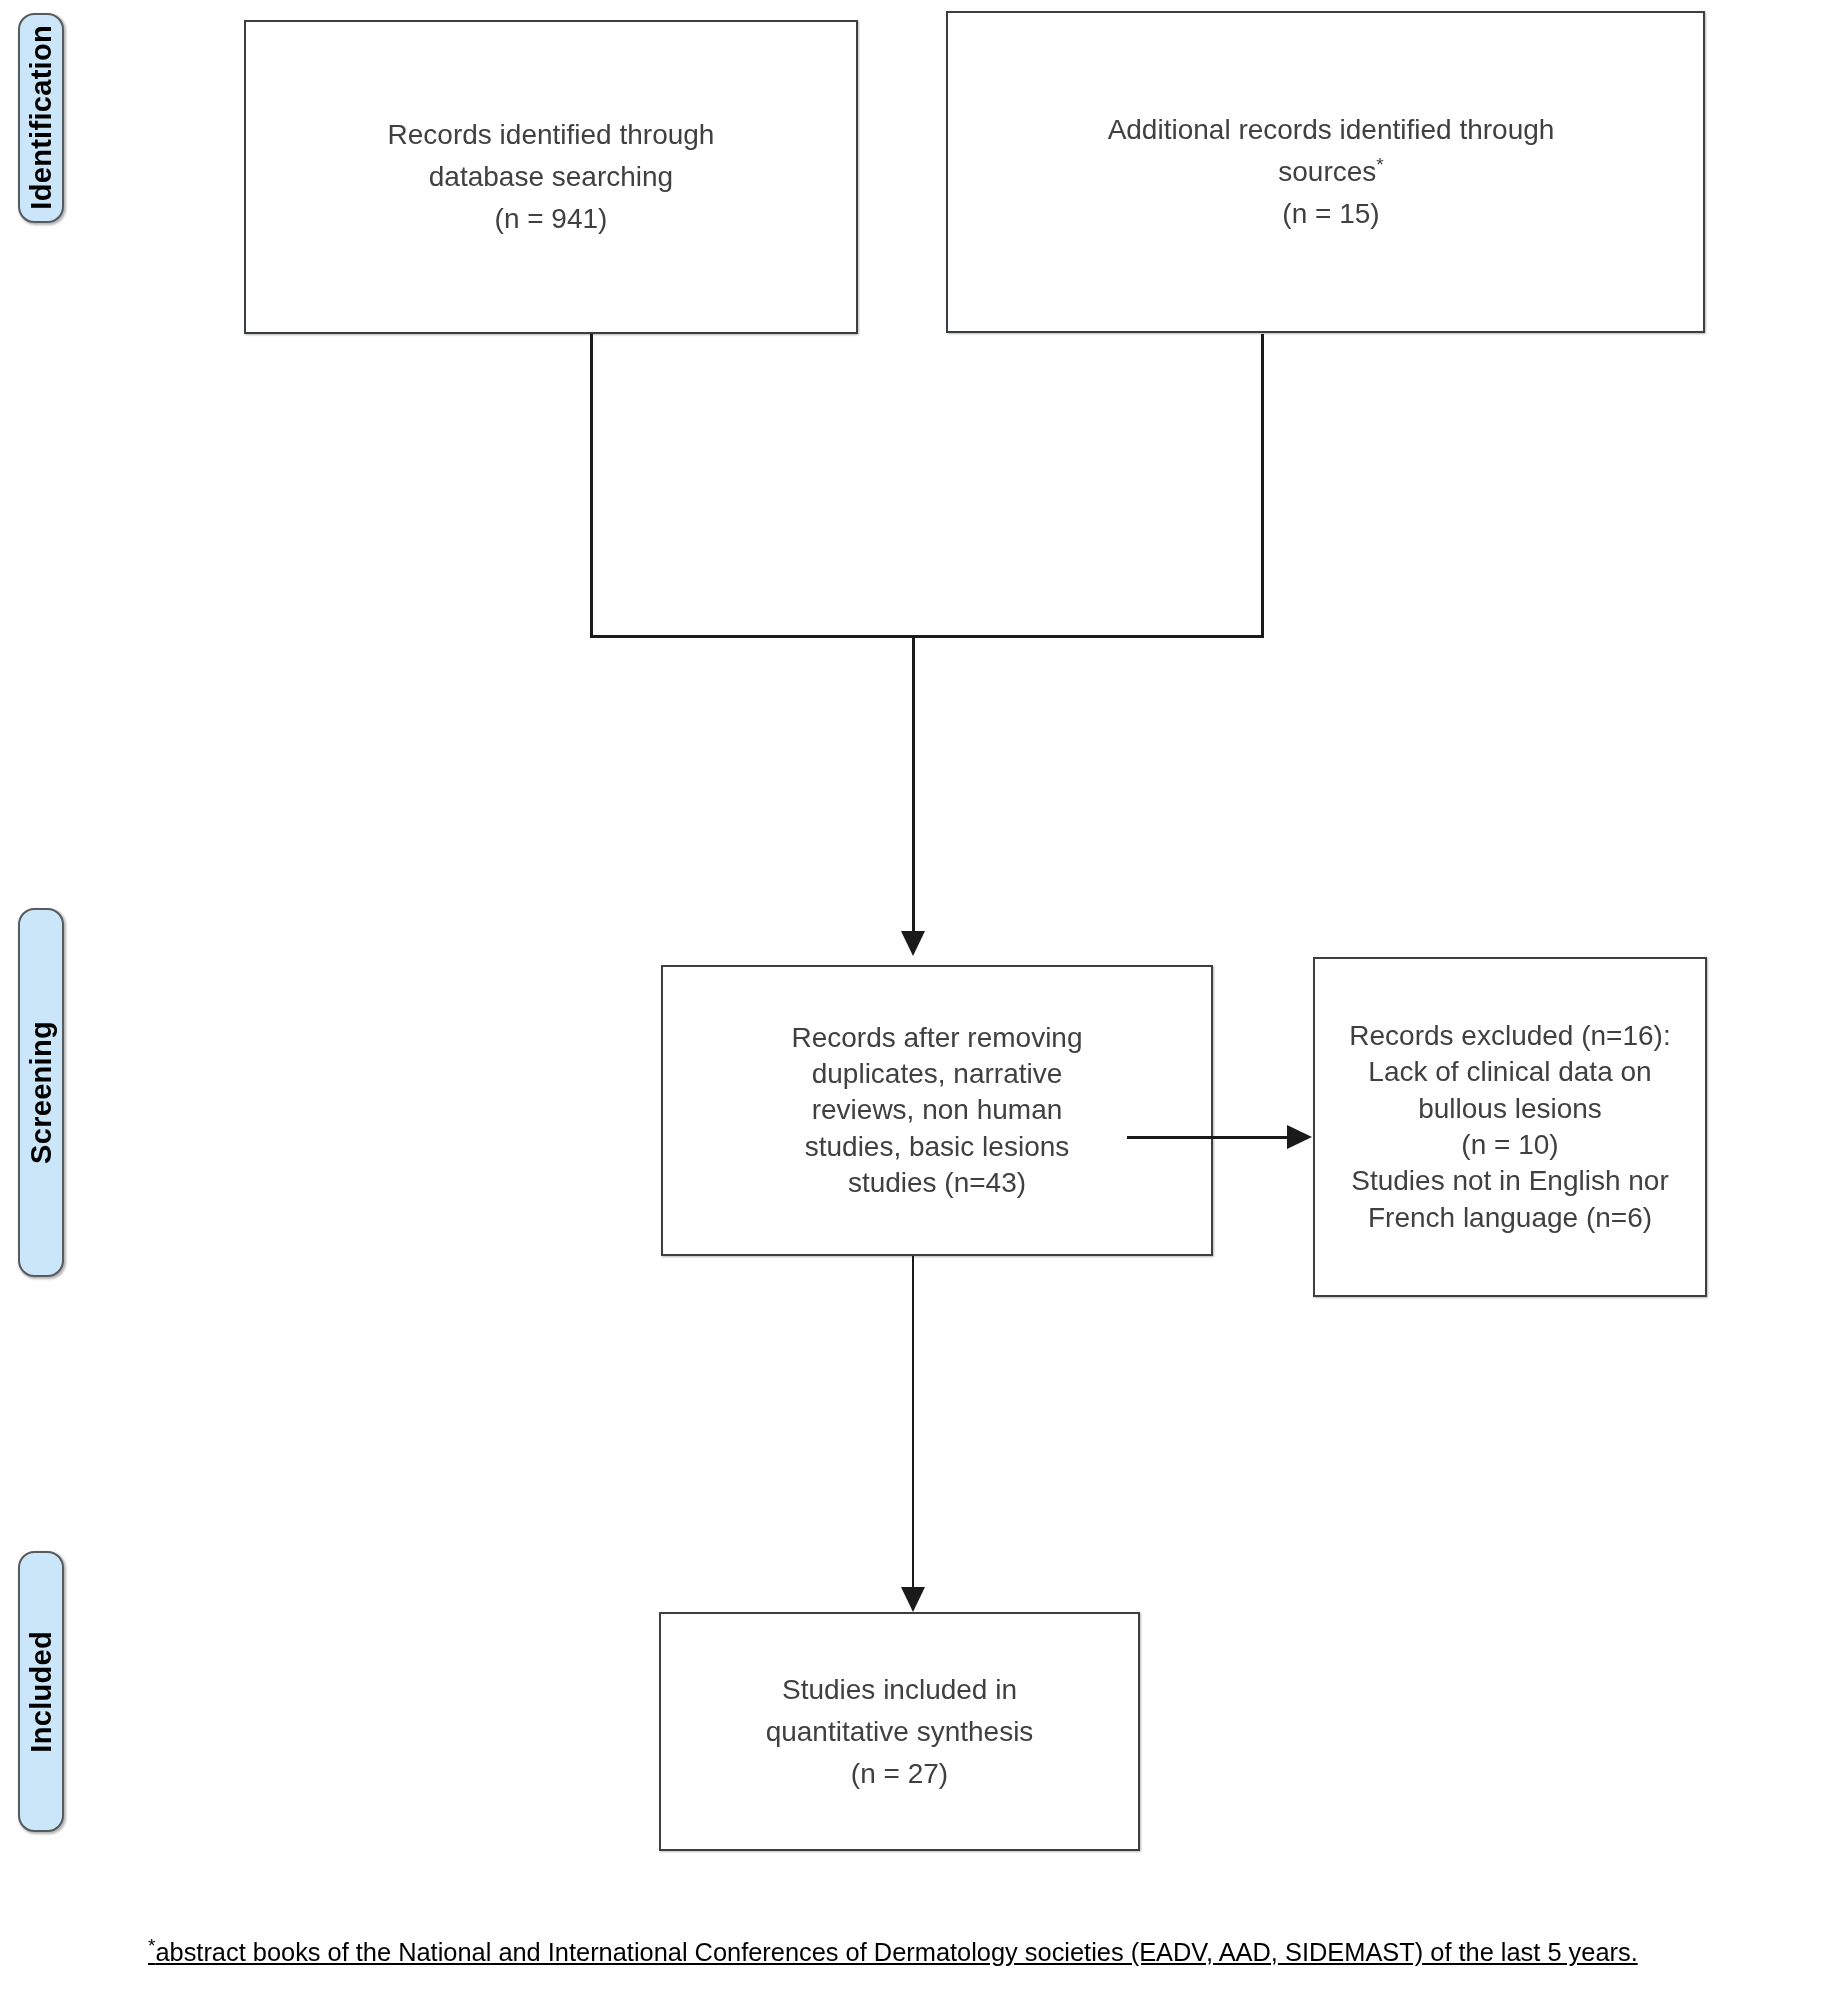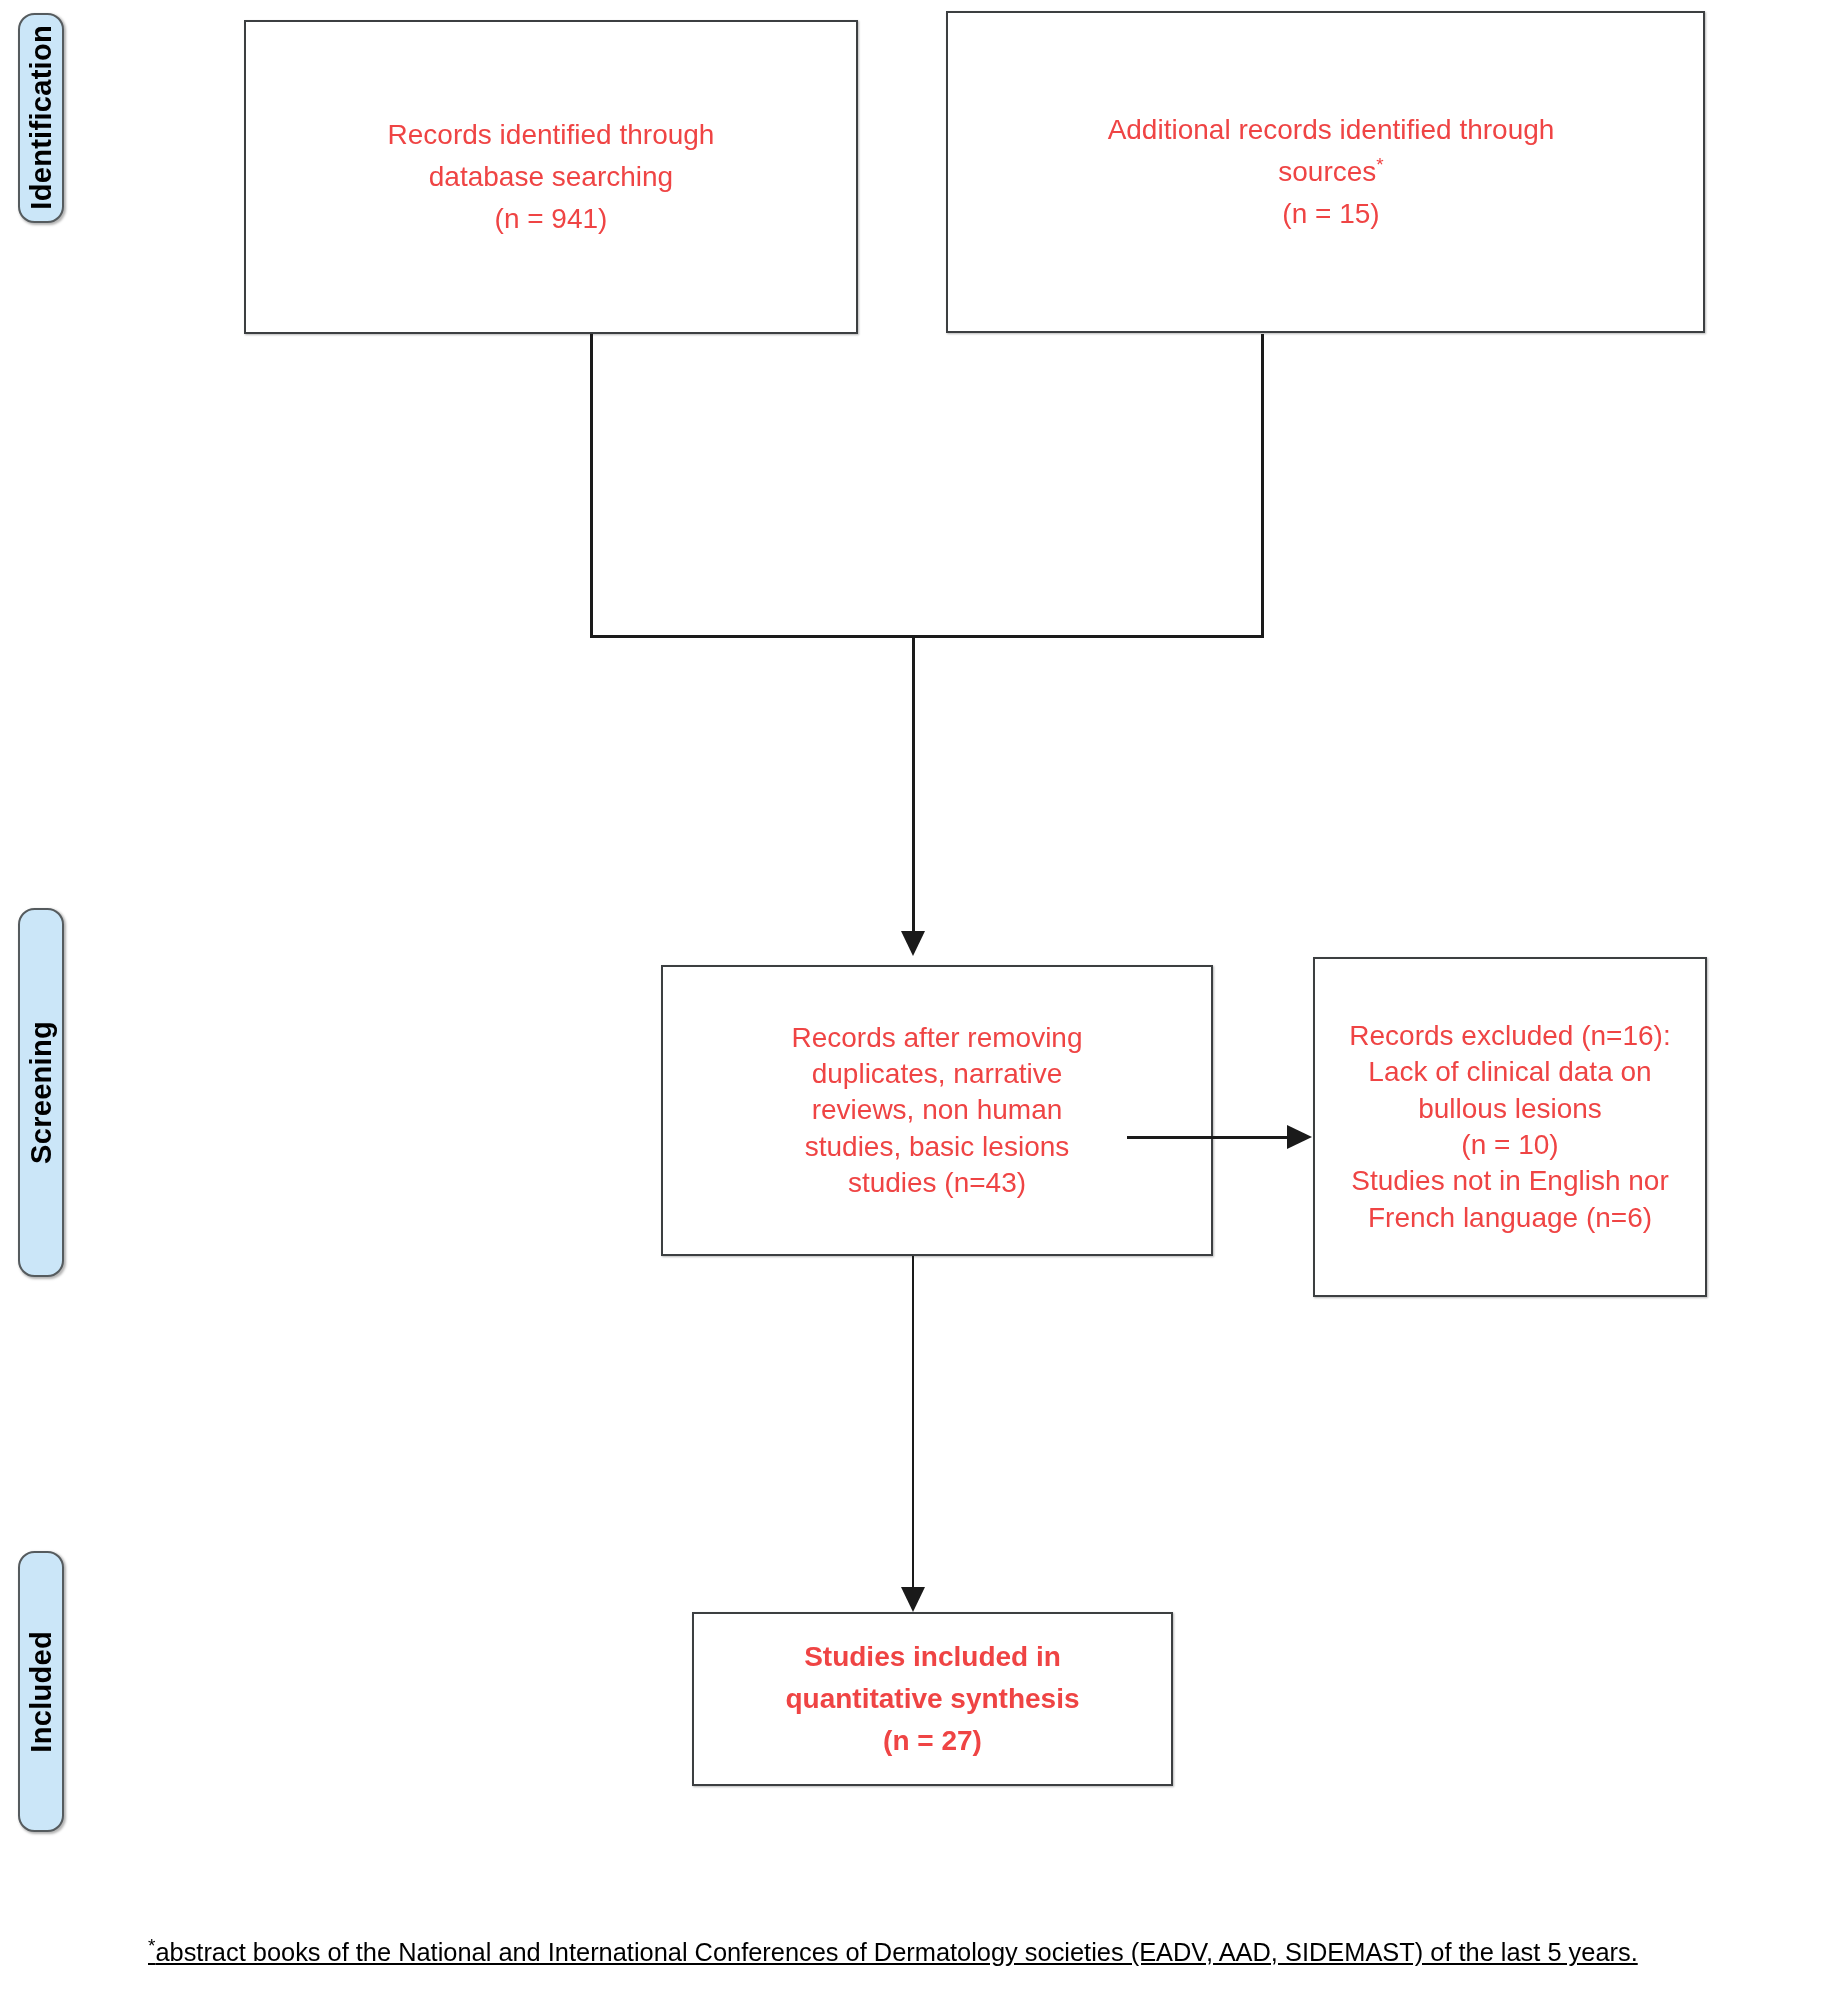--- a/index.html
+++ b/index.html
@@ -50,21 +50,21 @@
     box-sizing: border-box;
     display: flex;
     align-items: center;
     justify-content: center;
     text-align: center;
     box-shadow: 1.3px 1.3px 1.9px rgba(0,0,0,0.28);
   }
   .box .btext {
     font-size: 28px;
     line-height: 1.50;
-    color: #ef4444;
+    color: #404040;
     padding: 0 11.4px;
   }
   .box .btext.tight {
     line-height: 1.30;
   }
   .sup {
     font-size: 19px;
     vertical-align: super;
     line-height: 0;
   }
@@ -173,21 +173,21 @@
       <span>bullous lesions</span><br>
       <span>(n = 10)</span><br>
       <span>Studies not in English nor</span><br>
       <span>French language (n=6)</span>
     </div>
   </div>
 
   <div class="vline" style="left:912px; top:1256px; height:331px; width:1.9px;"></div>
   <div class="arrow-down" style="left:901px; top:1587px;"></div>
 
-  <div class="box" style="left:692px; top:1612px; width:481px; height:174px;font-weight:bold;">
+  <div class="box" style="left:659px; top:1612px; width:481px; height:239px;">
     <div class="btext">
       <span>Studies included in</span><br>
       <span>quantitative synthesis</span><br>
       <span>(n = 27)</span>
     </div>
   </div>
 
   <div class="footnote" style="left:148px; top:1934px;text-decoration:underline;">
     <span class="fn-star">*</span><span>abstract books of the National and International Conferences of Dermatology societies (EADV, AAD, SIDEMAST) of the last 5 years.</span>
   </div>

